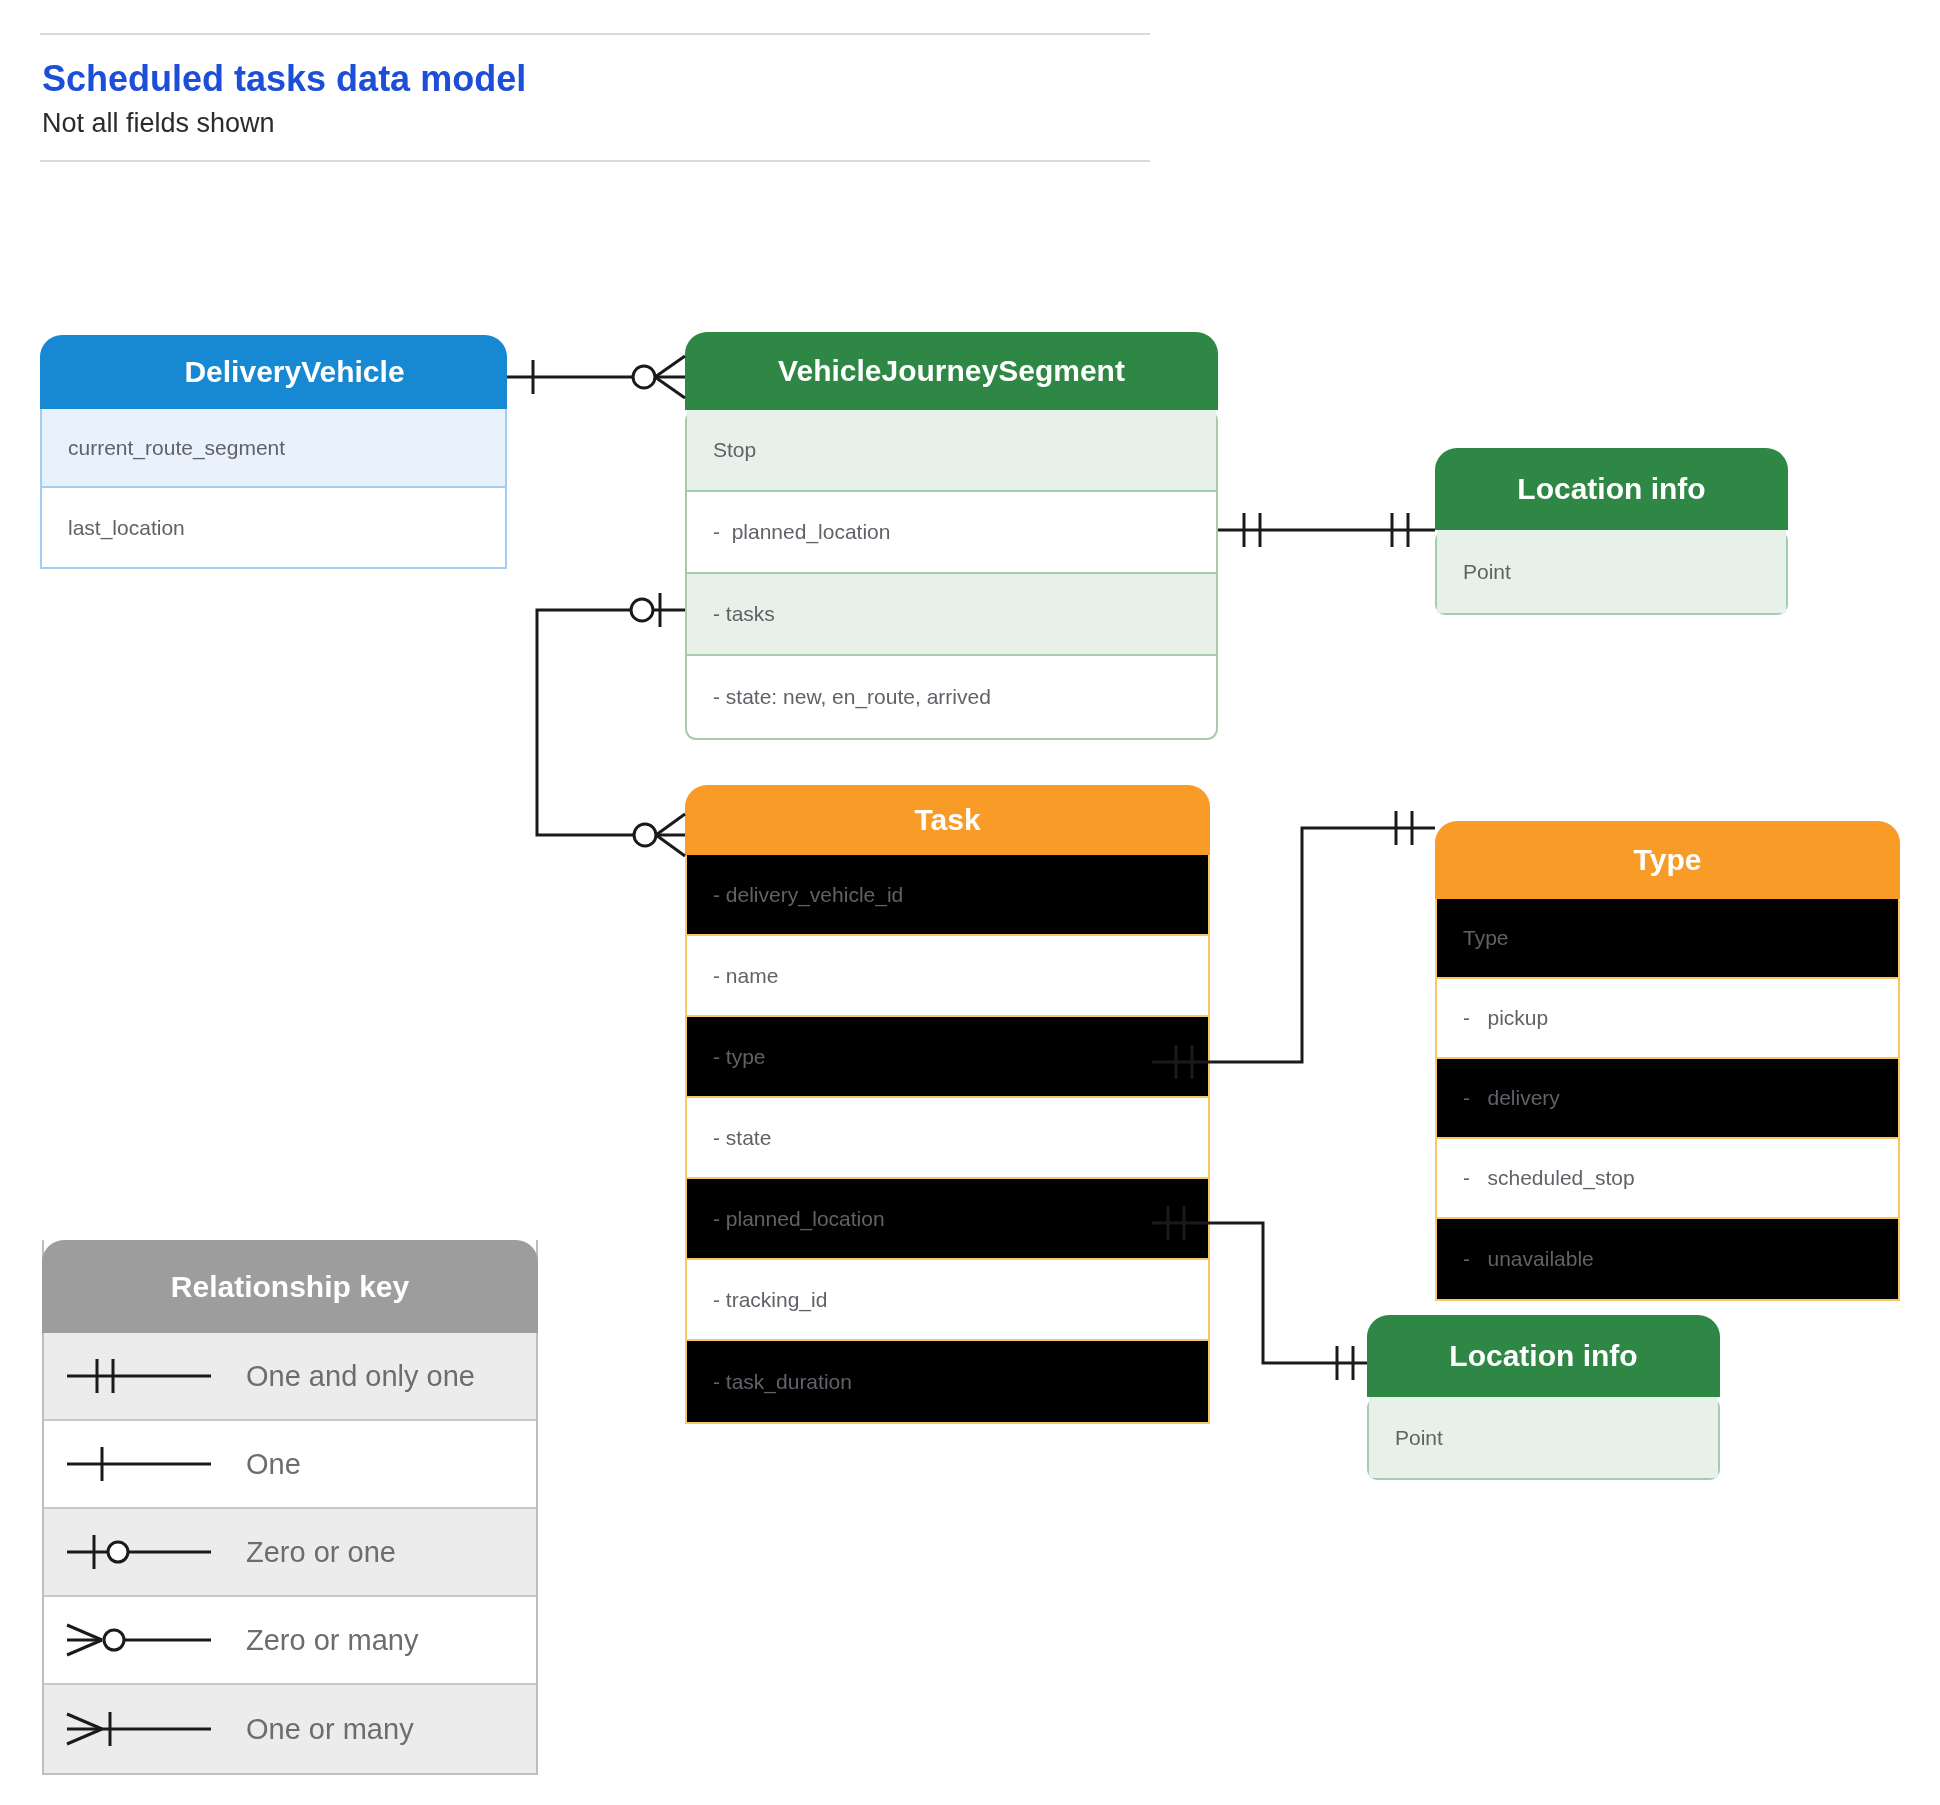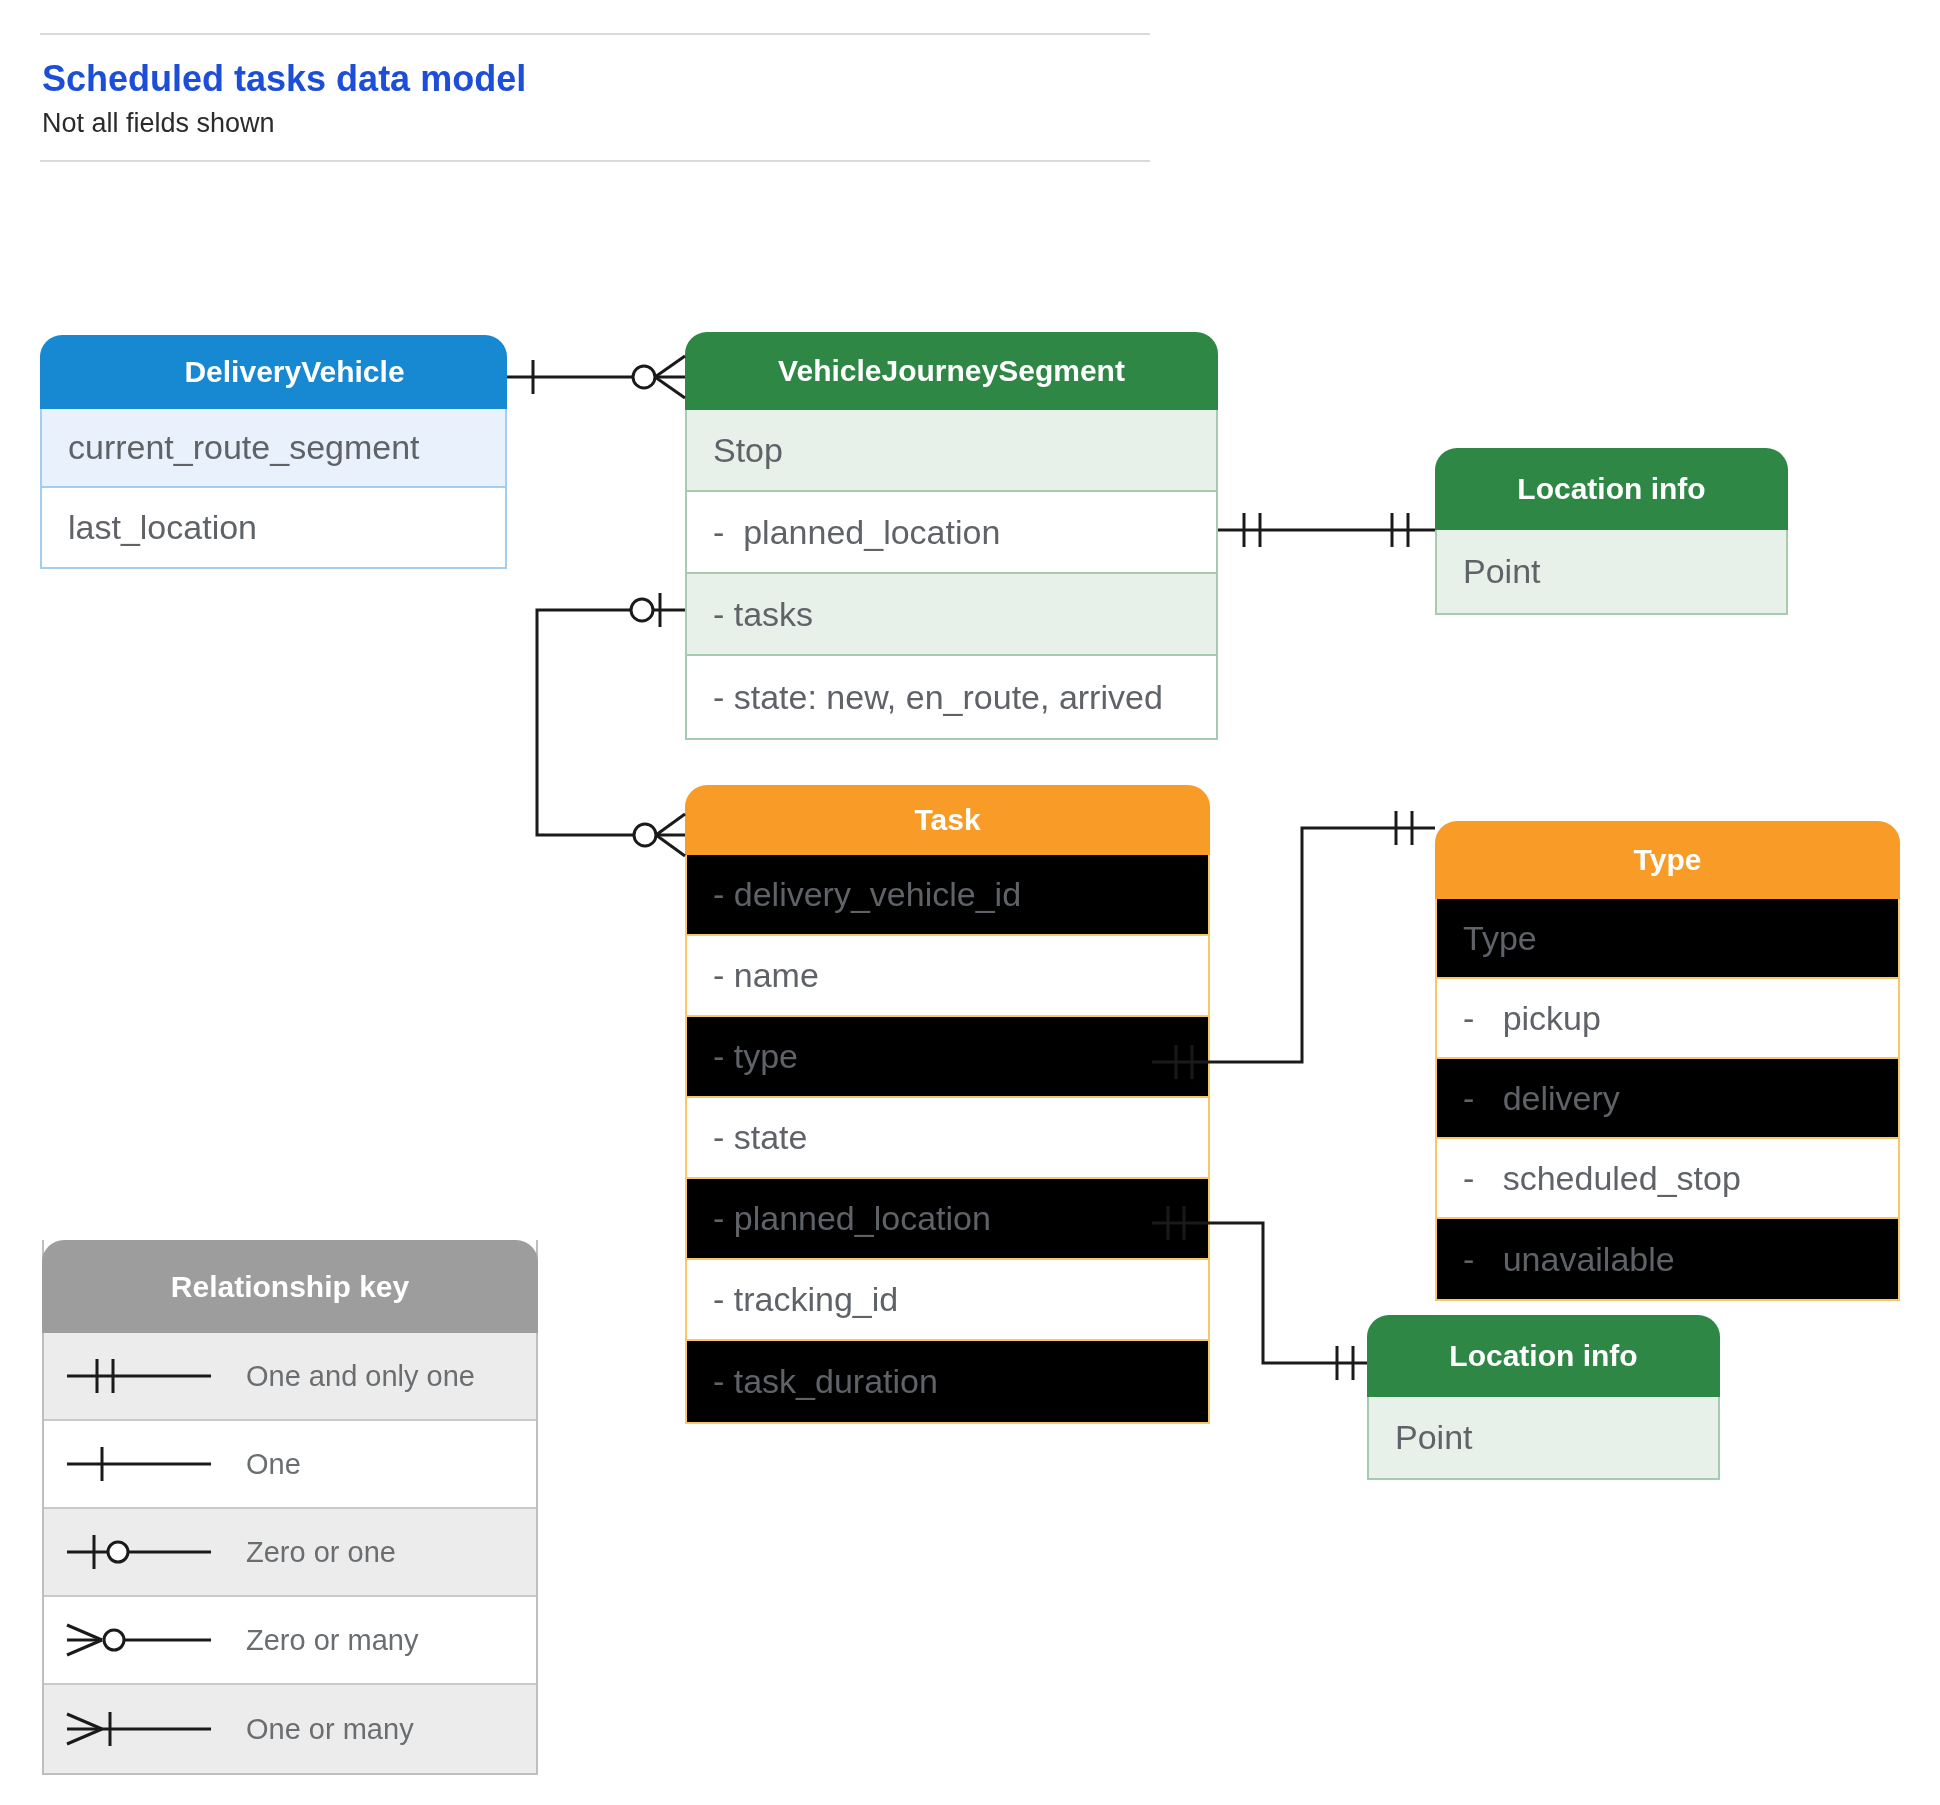--- a/index.html
+++ b/index.html
@@ -15,33 +15,33 @@
 
   .entity{position:absolute;}
   .entity .hdr{
     display:flex;align-items:center;justify-content:center;
     color:#ffffff;font-weight:700;font-size:30px;
     border-radius:22px 22px 0 0;
   }
   .entity .body{border-style:solid;border-width:0 2px 2px 2px;}
   .entity .field{
     display:flex;align-items:center;
-    padding-left:26px;font-size:34px;color:#5f6368;white-space:pre;
+    padding-left:26px;font-size:21px;color:#5f6368;white-space:pre;
     border-bottom:2px solid transparent;box-sizing:border-box;
   }
   .entity .field:last-child{border-bottom:none;}
 
   
   .theme-blue .hdr{background:#1689d2;padding-left:42px;}
   .theme-blue .body{border-color:#a3cef1;}
   .theme-blue .field{border-bottom-color:#a3cef1;}
   .theme-blue .field.tint{background:#e9f1fc;}
   
   .theme-green .hdr{background:#2e8745;}
-  .theme-green .body{border-color:#a7cbae;}
+  .theme-green .body{border-color:#a7cbae;border-radius:11px;}
   .theme-green .field{border-bottom-color:#a7cbae;}
   .theme-green .field.tint{background:#e7f1e9;}
   
   .theme-orange .hdr{background:#f89c27;}
   .theme-orange .body{border-color:#f8c766;}
   .theme-orange .field{border-bottom-color:#f8c766;}
   .theme-orange .field.tint{background:#000000;}
 
   
   #ent-dv{left:40px;top:335px;width:467px;}

